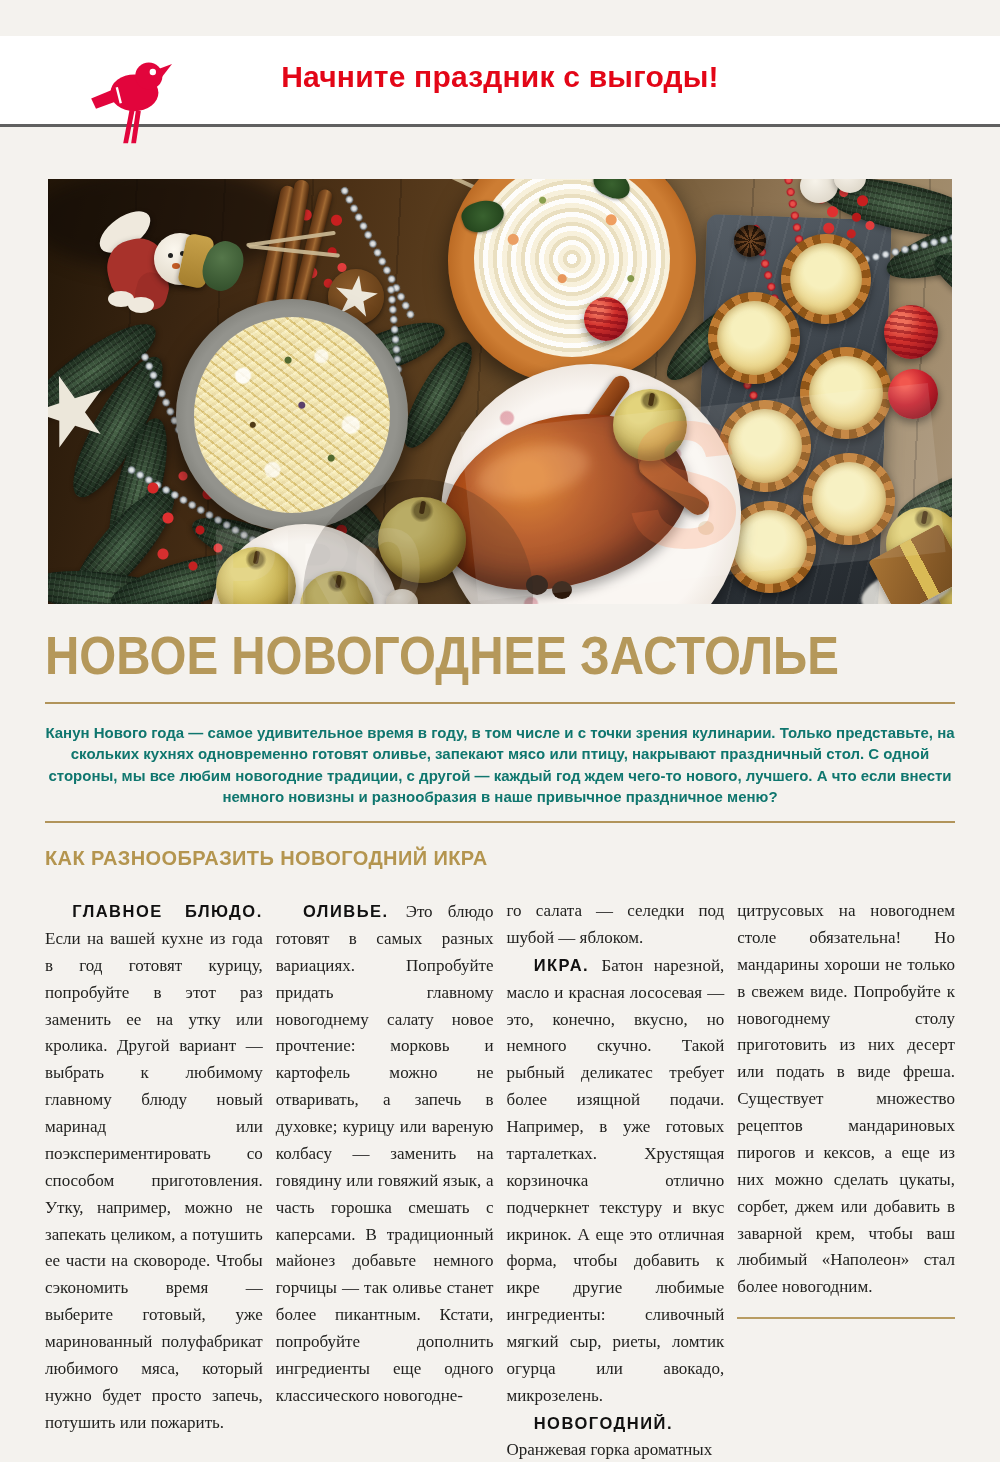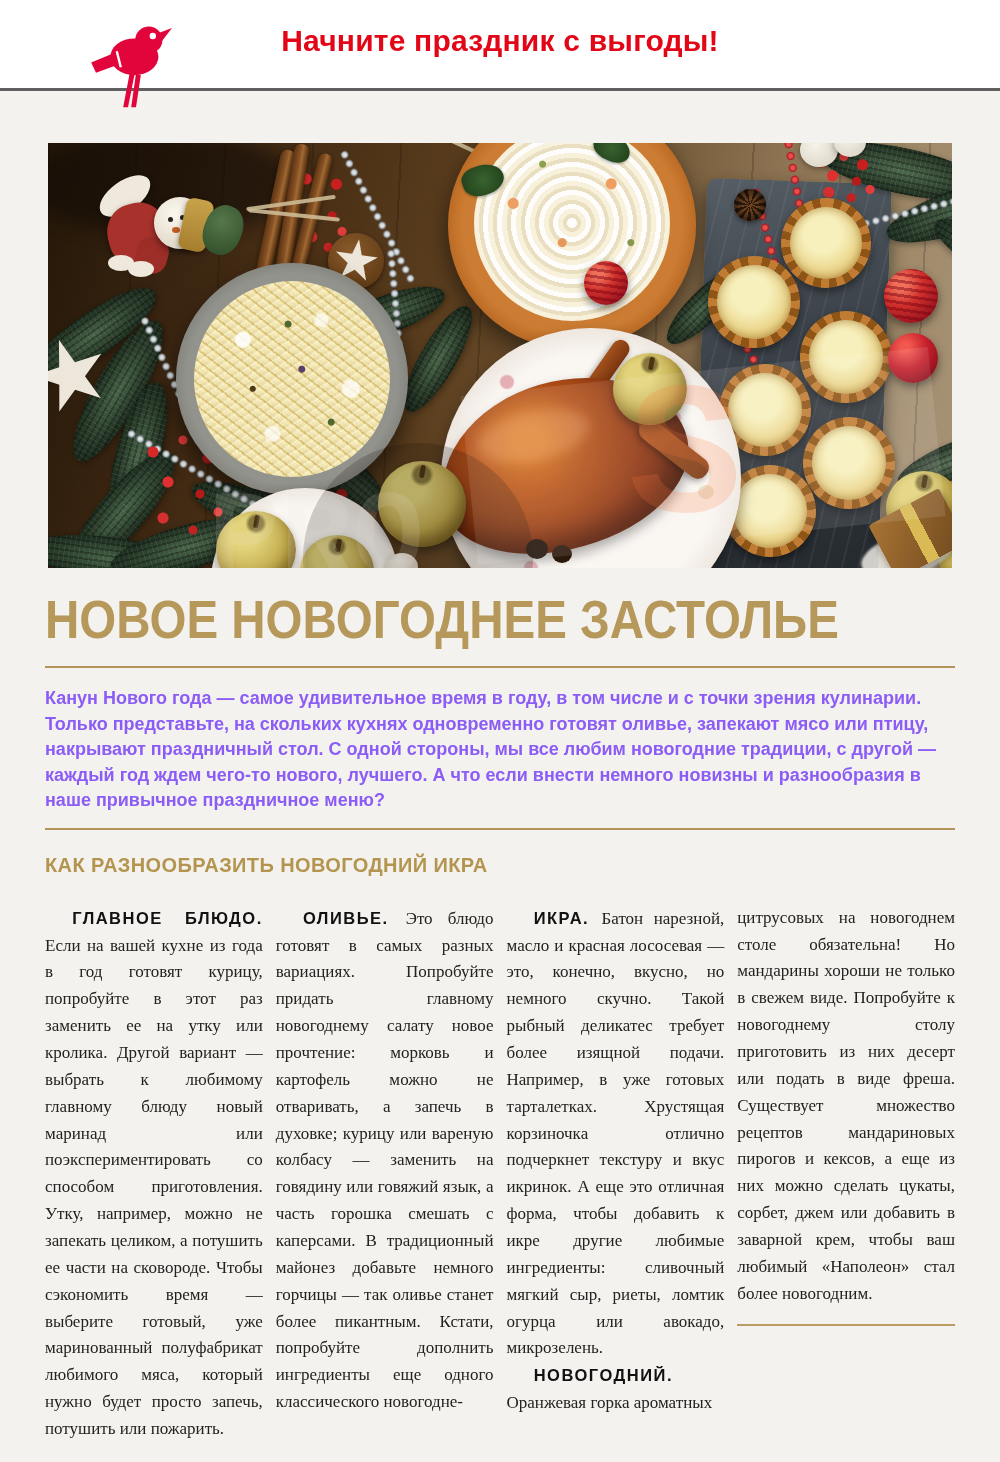--- a/index.html
+++ b/index.html
@@ -1,20 +1,20 @@
 <!DOCTYPE html>
 <html lang="ru"><head>
 <meta charset="utf-8">
 <style>
   html,body{margin:0;padding:0;}
   body{width:1000px;height:1462px;background:#f4f2ee;font-family:"Liberation Sans",sans-serif;overflow:hidden;}
   .abs{position:absolute;}
 
   
-  header{position:relative;width:1000px;height:88px;background:#ffffff;border-bottom:3px solid #606060;z-index:5;}
+  header{position:relative;width:1000px;height:88px;background:#ffffff;border-bottom:3px solid #606060;z-index:5;margin-top:36px;}
   .logo{position:absolute;left:88px;top:12px;z-index:6;}
   .tagline{position:absolute;left:0;right:0;top:24px;text-align:center;font-size:30px;font-weight:bold;color:#e30617;letter-spacing:.2px;}
 
   
   .photo{position:relative;width:904px;height:425px;margin:52px auto 0;overflow:hidden;
     background:
       repeating-linear-gradient(93deg, rgba(0,0,0,.16) 0 2px, transparent 2px 88px),
       linear-gradient(104deg,#241708 0%,#3a2511 16%,#4c3116 30%,#5c3f1f 44%,#6f5532 58%,#8b7150 72%,#9d8765 85%,#a8947a 100%);}
   .sprig{position:absolute;border-radius:50%;background-color:#35503a;opacity:.96;
     background-image:repeating-linear-gradient(90deg, rgba(255,255,255,.07) 0 1px, transparent 1px 5px),
@@ -94,21 +94,21 @@
     background-image:linear-gradient(90deg, transparent 0 44%, #d9ba55 44% 60%, transparent 60%),linear-gradient(135deg,#a87434 0%,#8a5c28 55%,#6f4a1e 100%);}
   .doily{position:absolute;border-radius:50%;background:rgba(250,248,240,.8);filter:blur(1px);}
   .ginger{position:absolute;border-radius:50%;background:radial-gradient(circle at 40% 35%,#8a5a2a,#5f3a15 85%);box-shadow:0 2px 5px rgba(0,0,0,.5);}
   .snow-part{position:absolute;}
   .wm{position:absolute;font-weight:bold;font-family:Liberation Mono, monospace;pointer-events:none;}
 
   
   .content{width:910px;margin:0 auto;}
   h1.title{margin:20px 0 0;color:#b5985a;font-size:54px;font-weight:bold;letter-spacing:0;transform:scaleX(.88);transform-origin:left;white-space:nowrap;}
   .gold-rule{height:2px;background:#b1945a;border:none;margin:16px 0 0;}
-  .intro{margin:18px 0 0;color:#8b5cf6;font-size:18px;font-weight:bold;line-height:1.42;text-align:left;}
+  .intro{margin:18px 0 0;color:#0f766e;font-size:15px;font-weight:bold;line-height:1.42;text-align:center;}
   h2.section{margin:24px 0 0;color:#b4954f;font-size:20px;font-weight:bold;letter-spacing:.4px;}
   .cols{display:flex;gap:13px;margin:28px 0 0;}
   .col{flex:1 1 0;font-family:"Liberation Serif",serif;font-size:17px;line-height:1.58;color:#222220;text-align:justify;}
   .col p{margin:0;}
   .col p.indent{text-indent:1.6em;}
   .run-head{font-family:"Liberation Sans",sans-serif;font-weight:bold;font-size:16.5px;letter-spacing:1.5px;color:#111;}
   .closing-rule{height:2px;background:#b89c62;margin:16px 0 0;}
   .closing{margin:18px 0 16px;color:#c8ae70;font-size:19px;font-weight:bold;text-align:center;line-height:1.5;white-space:pre-line;}
 </style>
 </head>
@@ -251,20 +251,21 @@
     <h2 class="section">КАК РАЗНООБРАЗИТЬ НОВОГОДНИЙ ИКРА</h2>
 
     <div class="cols">
       <div class="col">
           <p class="indent"><span class="run-head">ГЛАВНОЕ БЛЮДО. </span>Если на вашей кухне из года в год готовят курицу, попробуйте в этот раз заменить ее на утку или кролика. Другой вариант — выбрать к любимому главному блюду новый маринад или поэкспериментировать со способом приготовления. Утку, например, можно не запекать целиком, а потушить ее части на сковороде. Чтобы сэкономить время — выберите готовый, уже маринованный полуфабрикат любимого мяса, который нужно будет просто запечь, потушить или пожарить.</p>
         </div>
       <div class="col">
           <p class="indent"><span class="run-head">ОЛИВЬЕ. </span>Это блюдо готовят в самых разных вариациях. Попробуйте придать главному новогоднему салату новое прочтение: морковь и картофель можно не отваривать, а запечь в духовке; курицу или вареную колбасу — заменить на говядину или говяжий язык, а часть горошка смешать с каперсами. В традиционный майонез добавьте немного горчицы — так оливье станет более пикантным. Кстати, попробуйте дополнить ингредиенты еще одного классического новогодне-</p>
         </div>
       <div class="col">
+          <p>го салата — селедки под шубой — яблоком.</p>
           <p class="indent"><span class="run-head">ИКРА. </span>Батон нарезной, масло и красная лососевая — это, конечно, вкусно, но немного скучно. Такой рыбный деликатес требует более изящной подачи. Например, в уже готовых тарталетках. Хрустящая корзиночка отлично подчеркнет текстуру и вкус икринок. А еще это отличная форма, чтобы добавить к икре другие любимые ингредиенты: сливочный мягкий сыр, риеты, ломтик огурца или авокадо, микрозелень.</p>
           <p class="indent"><span class="run-head">НОВОГОДНИЙ. </span>Оранжевая горка ароматных</p>
         </div>
       <div class="col">
         <div>
             <p>цитрусовых на новогоднем столе обязательна! Но мандарины хороши не только в свежем виде. Попробуйте к новогоднему столу приготовить из них десерт или подать в виде фреша. Существует множество рецептов мандариновых пирогов и кексов, а еще из них можно сделать цукаты, сорбет, джем или добавить в заварной крем, чтобы ваш любимый «Наполеон» стал более новогодним.</p>
           </div>
         <div class="closing-rule"></div>
 
       </div>

